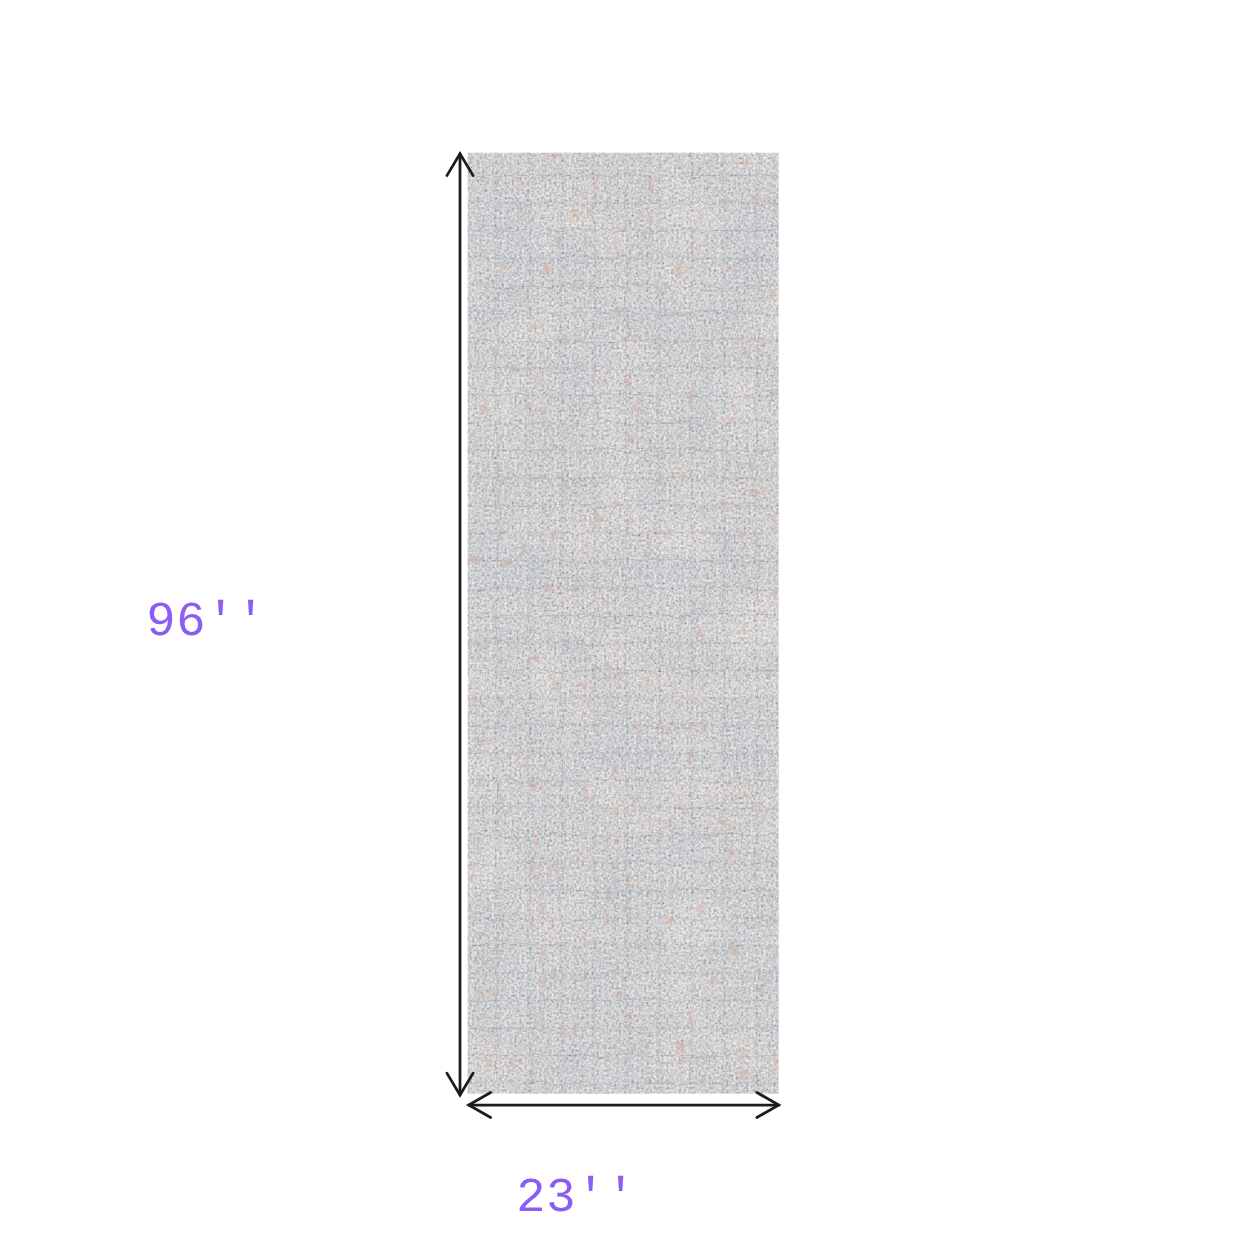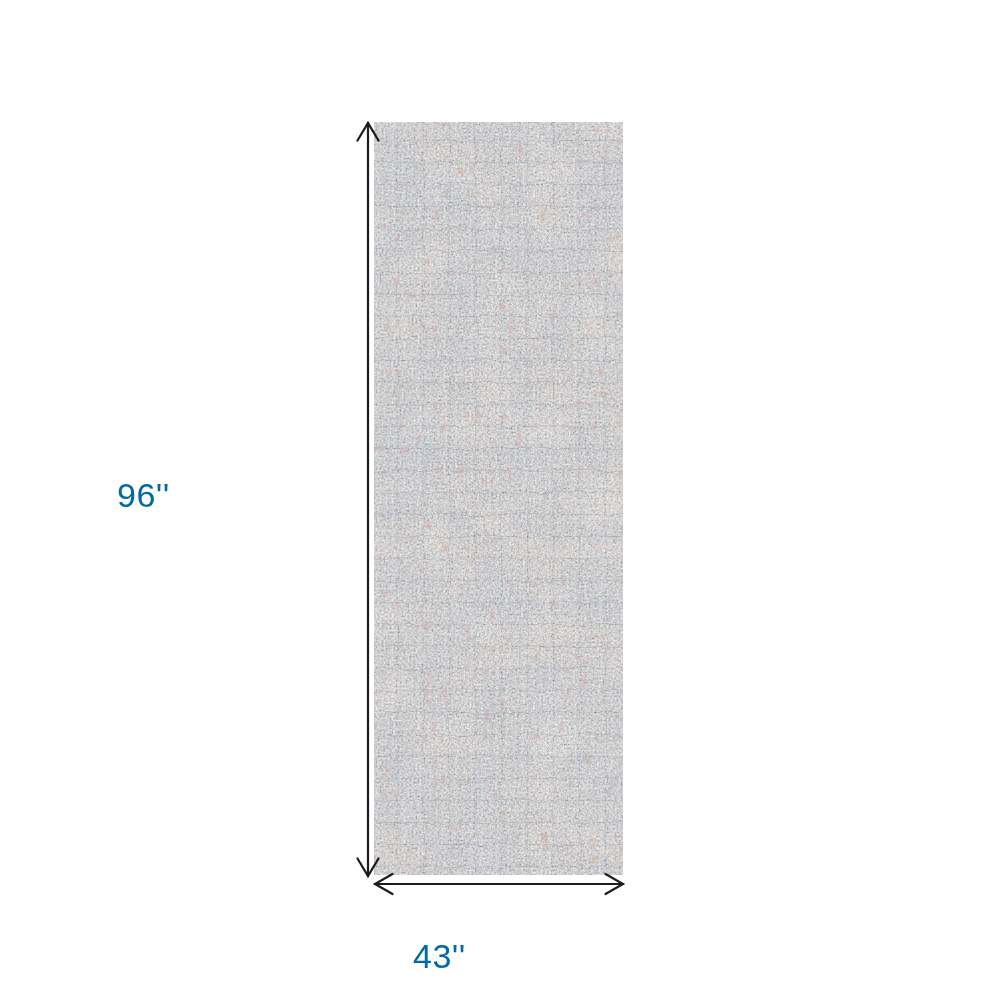--- a/index.html
+++ b/index.html
@@ -31,26 +31,27 @@
   .dims-overlay {
     position: absolute;
     left: 0;
     top: 0;
     width: 1000px;
     height: 1000px;
     pointer-events: none;
   }
   .dim-label {
     position: absolute;
-    color: #0369a1;
-    font-size: 34px;
+    color: #8b5cf6;
+    font-size: 39px;
     font-weight: 400;
     letter-spacing: 0.5px;
     white-space: nowrap;
     line-height: 1.1;
+    font-family: Liberation Mono, monospace;
   }
   .label-height {
     left: 117px;
     top: 477px;
   }
   .label-width {
     left: 413px;
     top: 938px;
   }
 </style>
@@ -148,15 +149,15 @@
       <g>
         <line x1="375" y1="884" x2="623" y2="884"></line>
         <polyline points="392.5,874 375,884 392.5,894"></polyline>
         <polyline points="605.5,874 623,884 605.5,894"></polyline>
       </g>
     </g>
   </svg>
 
   <div class="dim-label label-height">96''</div>
 
-  <div class="dim-label label-width">43''</div>
+  <div class="dim-label label-width">23''</div>
 
 </div>
 
 </body></html>

